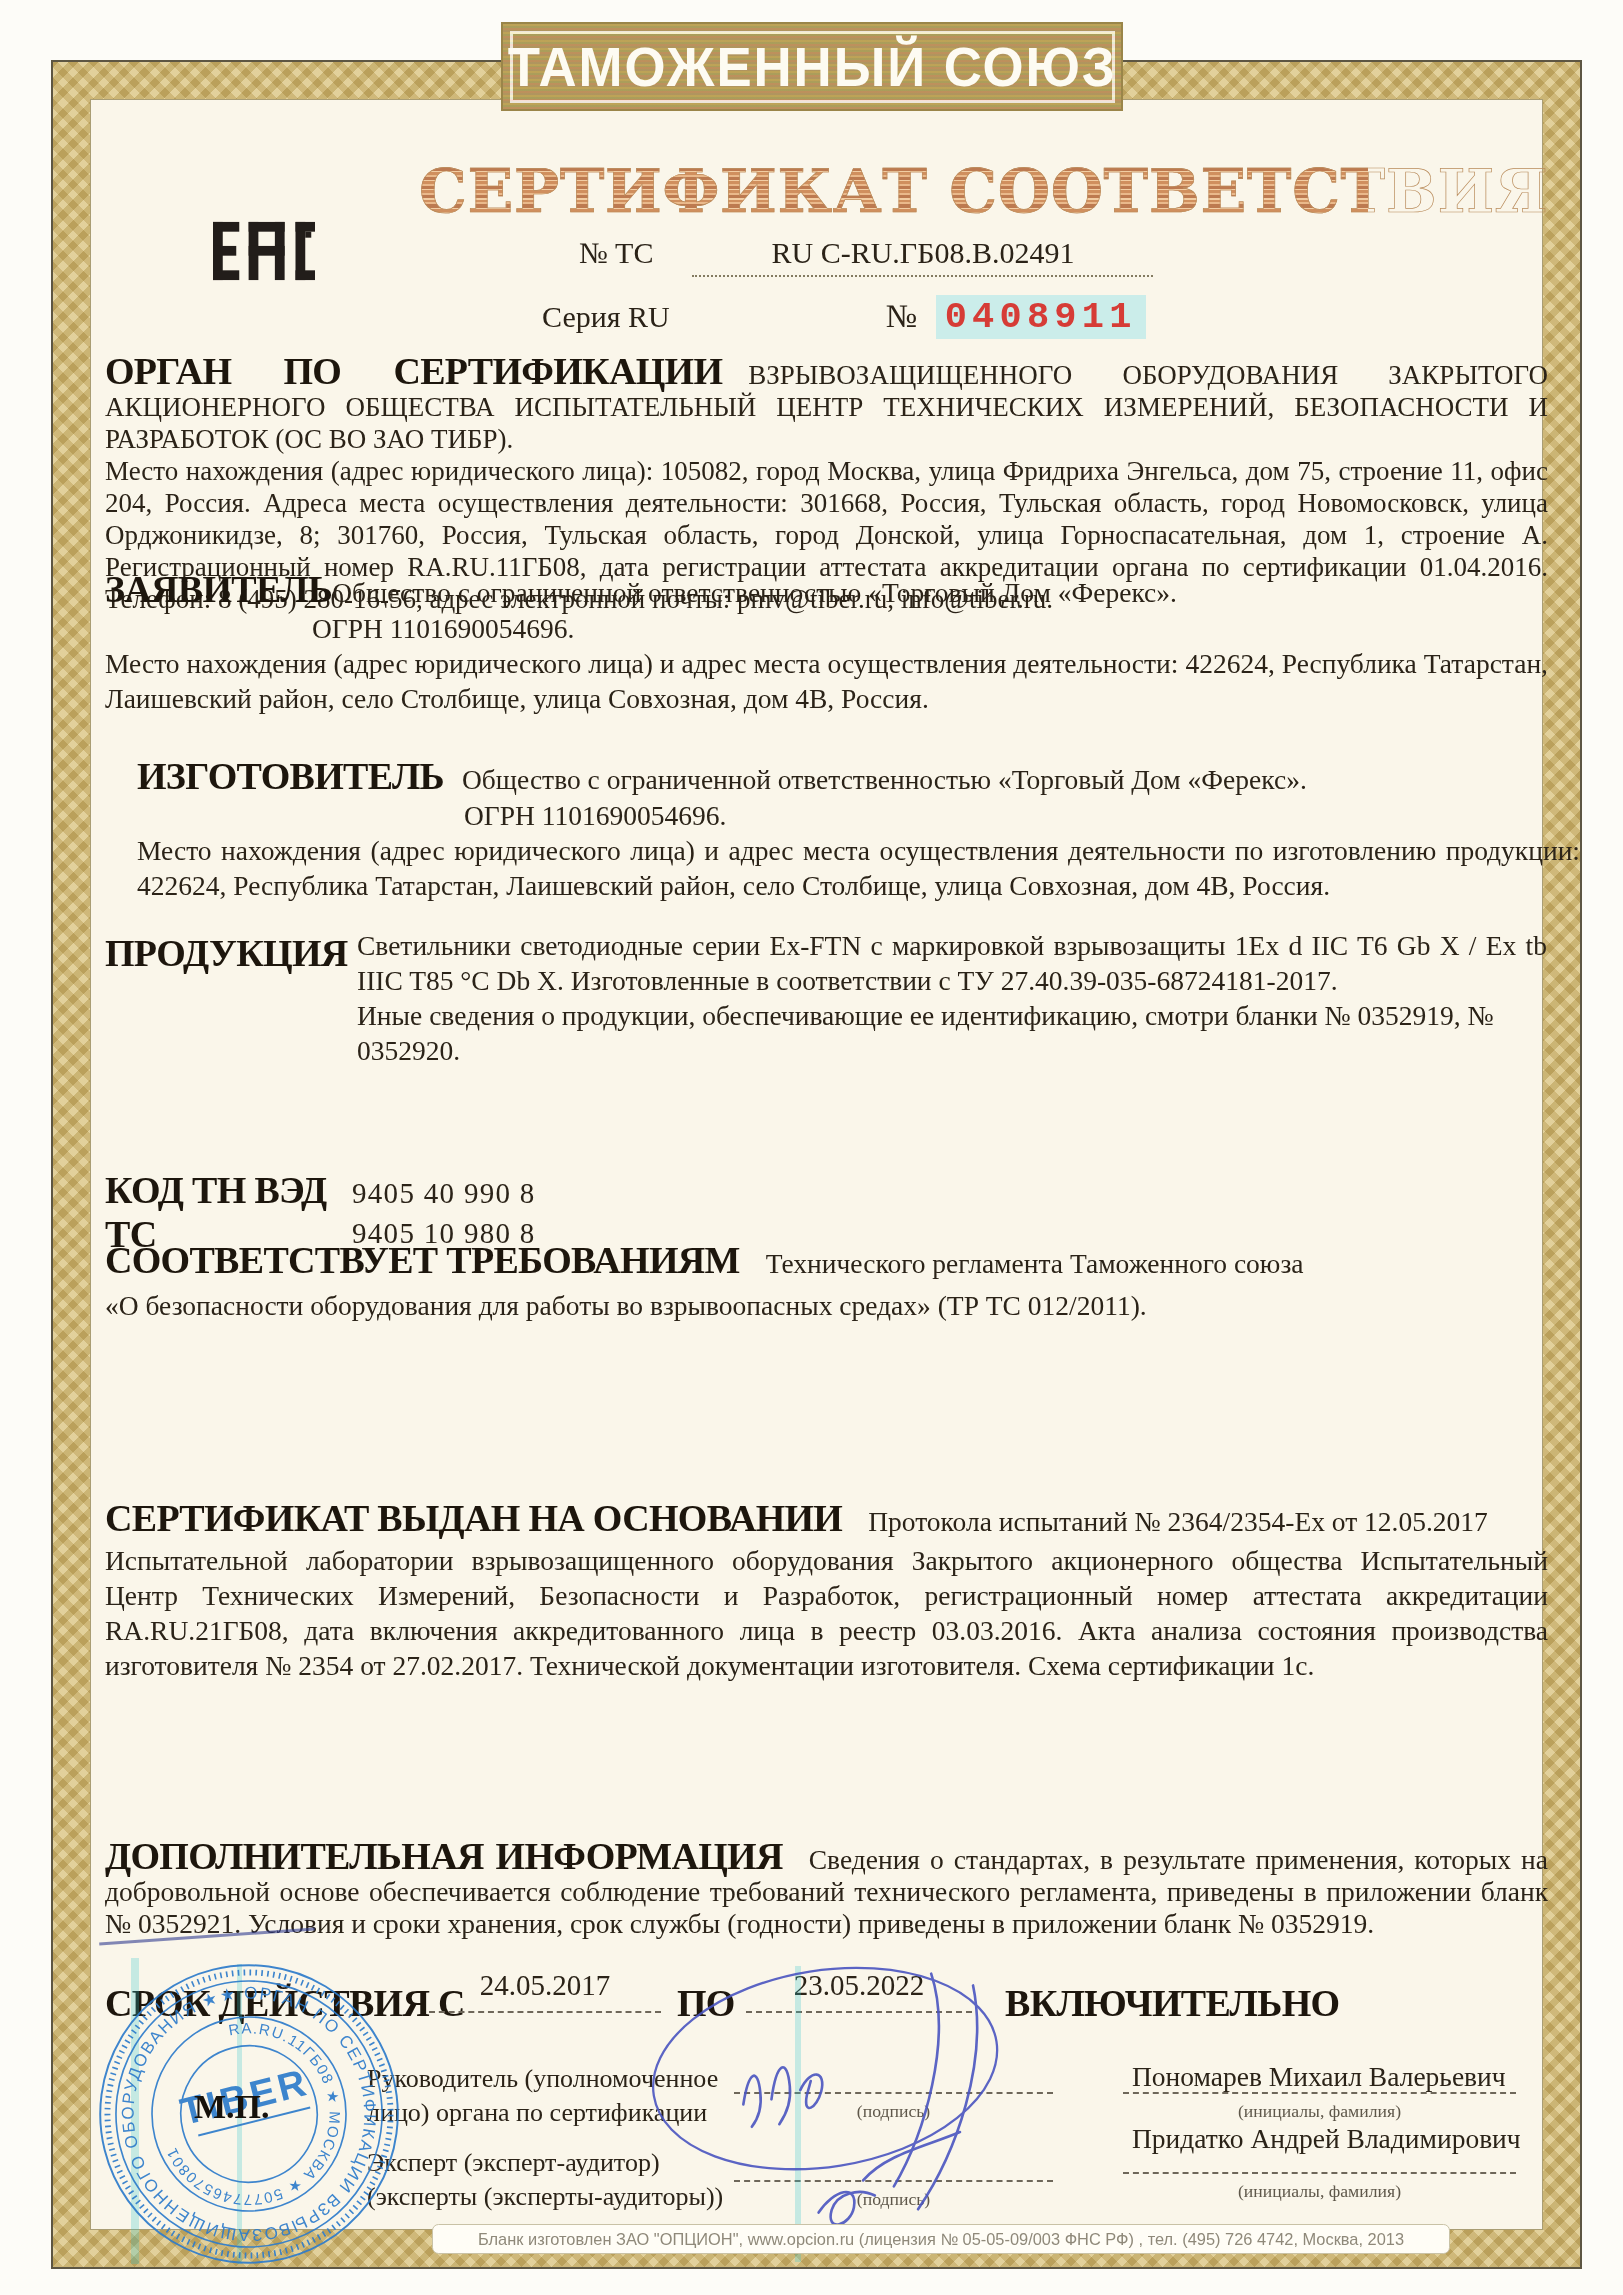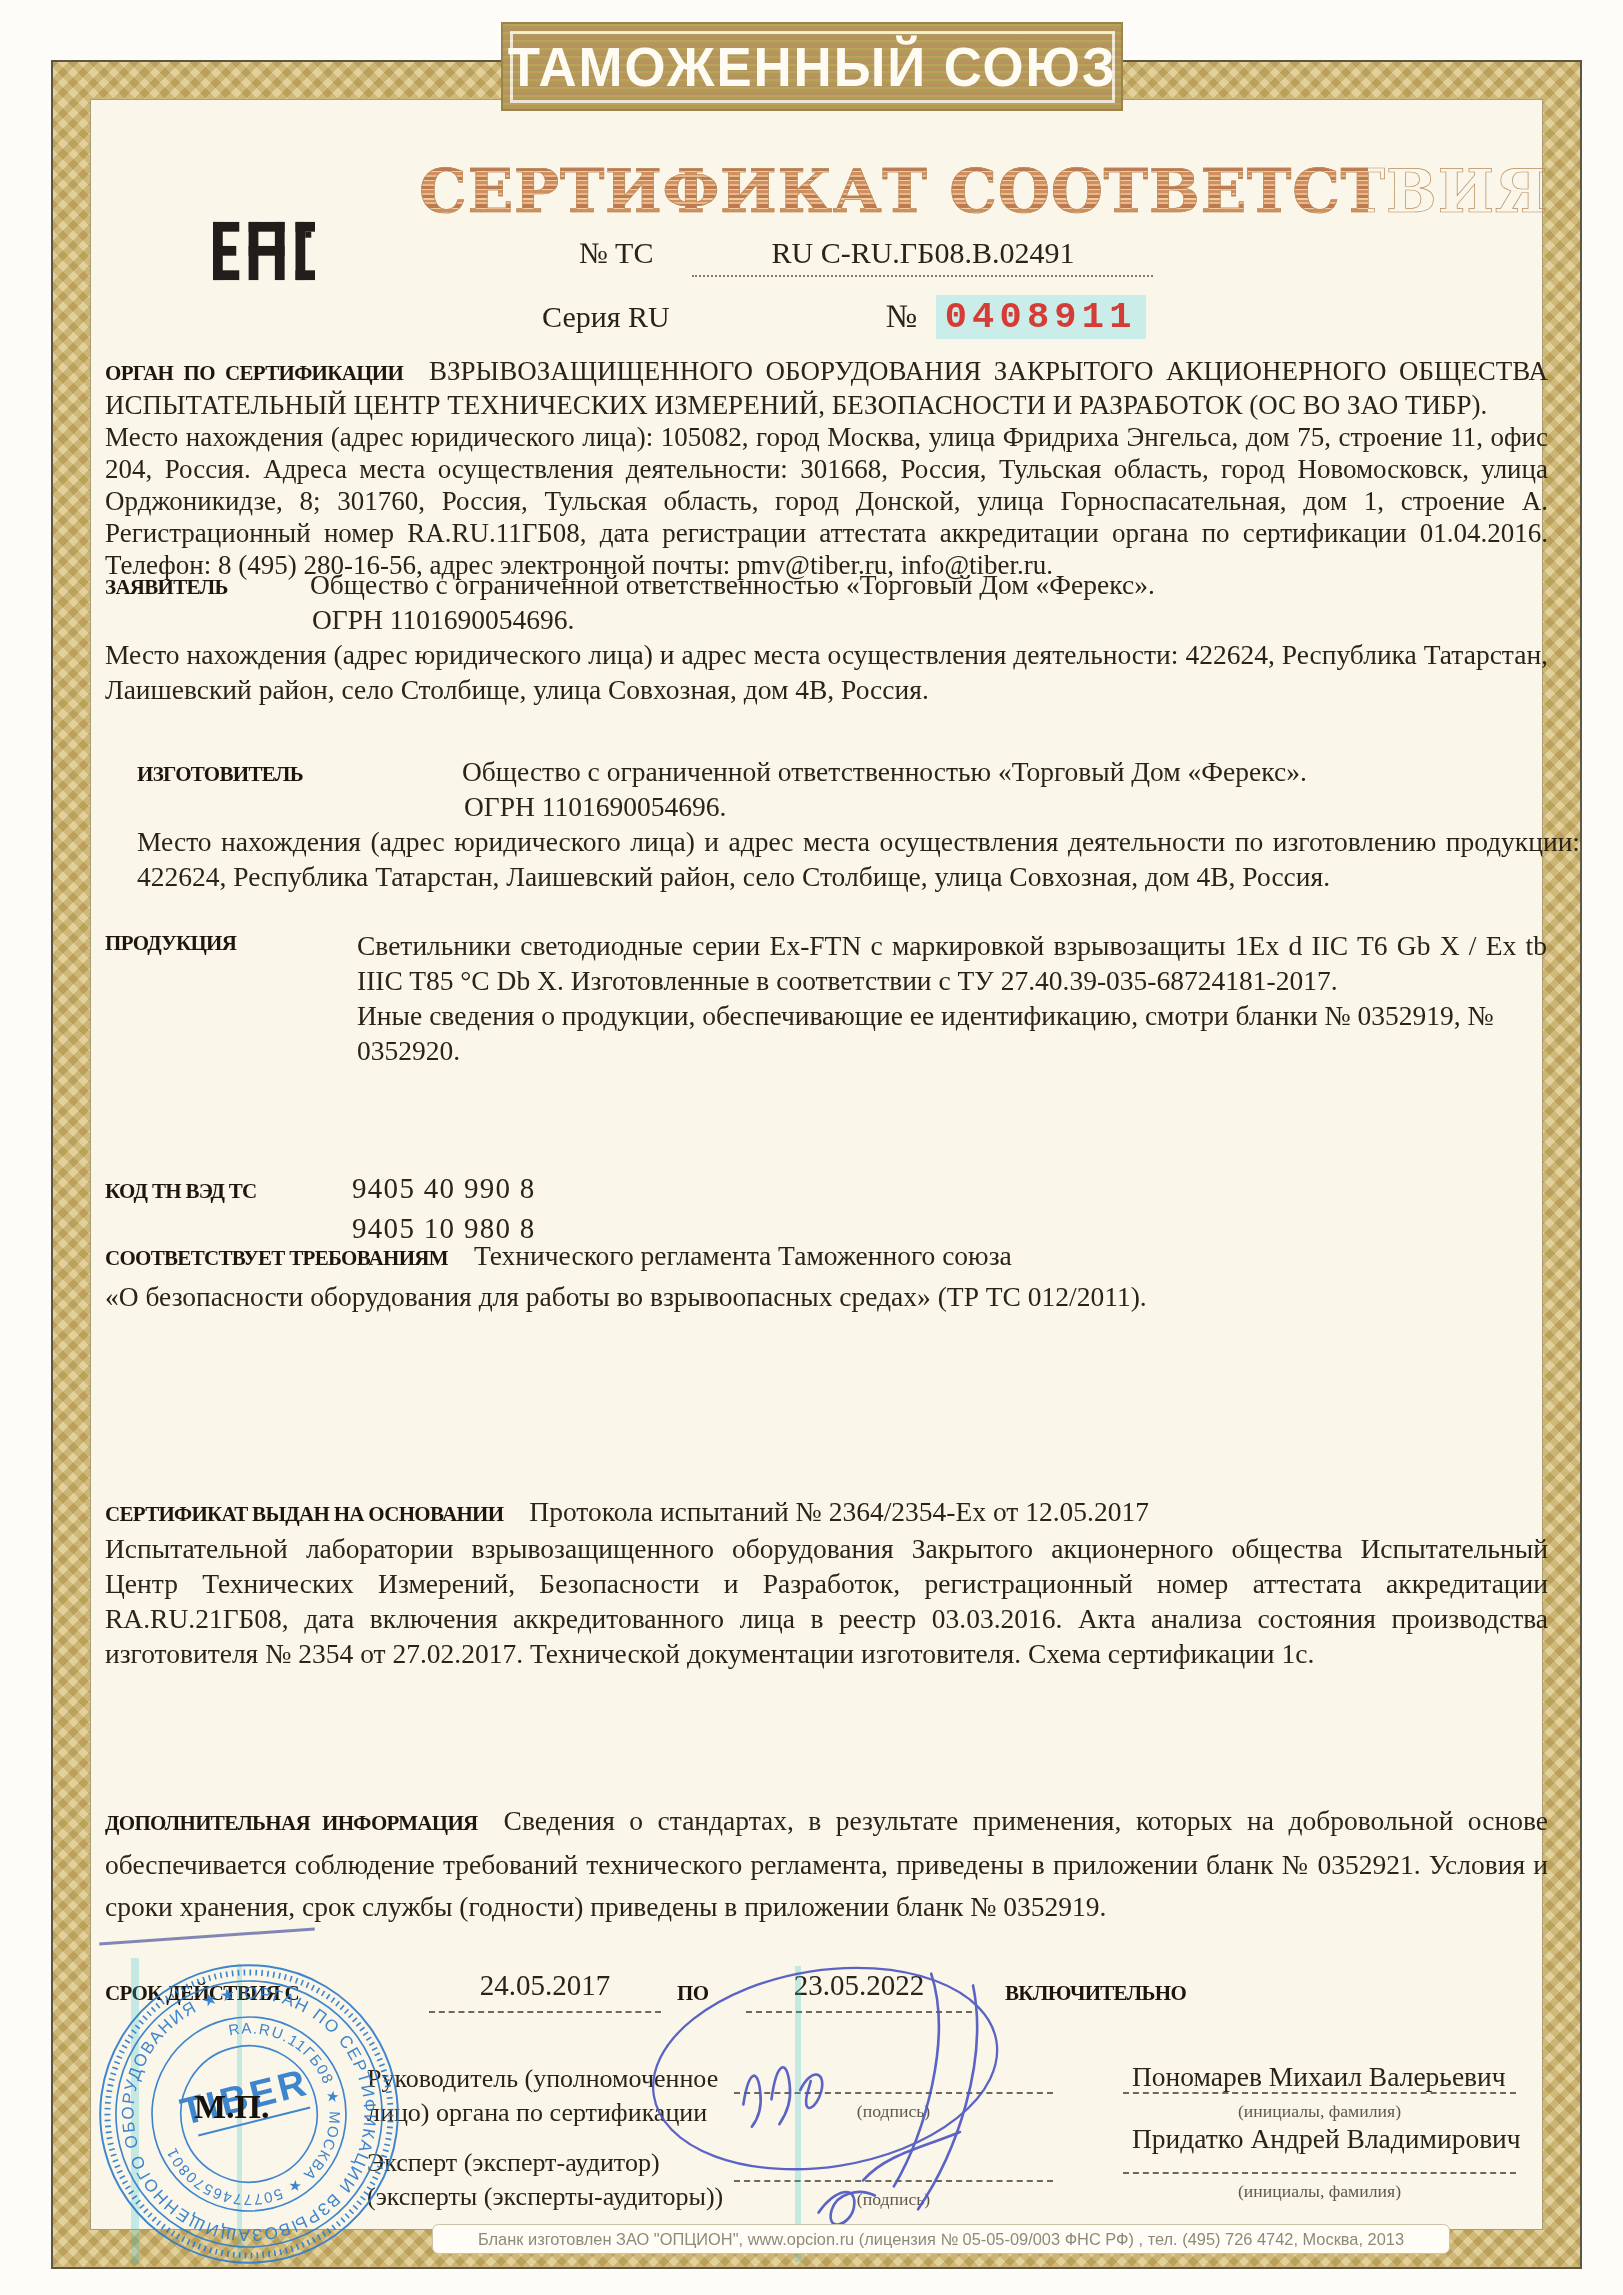--- a/index.html
+++ b/index.html
@@ -9,21 +9,21 @@
   .frame{position:absolute;left:51px;top:60px;right:41px;bottom:26px;z-index:1;
          border:2px solid #5d5643;
          background:
            repeating-linear-gradient(45deg,#ddcd9e 0 7.2px,#f1e8ca 7.2px 14.4px),
            repeating-linear-gradient(-45deg,#d7c793 0 7.2px,#efe5c4 7.2px 14.4px);
          background-blend-mode:multiply;}
   .frame::after{content:"";position:absolute;inset:37px;background:#faf6ea;border:1.3px solid #a99d74;}
   .abs{position:absolute;left:105px;width:1443px;z-index:2;}
   .j{text-align:justify;}
   p{margin:0;}
-  .lbl{font-weight:bold;font-size:21px;letter-spacing:-0.7px;color:#1d160d;}
+  .lbl{font-weight:bold;font-size:38px;letter-spacing:-0.7px;color:#1d160d;}
   .mr{margin-right:26px;}
   .body,.bodyline{font-size:27.5px;line-height:35px;}
   
   .banner{position:absolute;left:501px;top:22px;width:622px;height:89px;z-index:3;
           background:#b69a57;border:2px solid #9a8549;box-sizing:border-box;
           display:flex;align-items:center;justify-content:center;}
   .banner::before{content:"";position:absolute;inset:6.5px;border:3.3px solid #f6efda;}
   .banner::after{content:"";position:absolute;inset:0;
           background:repeating-linear-gradient(0deg,rgba(255,60,140,.10) 0 2px,rgba(40,200,130,.08) 2px 3.9px,rgba(250,240,90,.10) 3.9px 5.9px,rgba(90,70,210,.06) 5.9px 7.9px);}
   .banner-text{position:relative;z-index:1;font-family:"Liberation Sans",sans-serif;font-weight:bold;
@@ -60,21 +60,21 @@
   .prod .lbl{position:absolute;left:0;top:2.6px;}
   .prod-col{margin-left:252px;width:1190px;}
   .code{top:1168px;display:flex;align-items:baseline;}
   .code .lbl{flex:0 0 247px;}
   .code-col div{font-size:29px;line-height:40px;letter-spacing:1.3px;}
   .sootv{top:1238px;}
   .sootv .line2{margin-top:3.9px;font-size:27.5px;line-height:39px;}
   .osnov{top:1496px;}
   .osnov .head{font-size:27.5px;}
   .osnov .body{margin-top:2.6px;}
-  .dop{top:1800px;font-size:27.5px;line-height:42px;}
+  .dop{top:1840px;font-size:27.5px;line-height:32px;}
   
   .srok-label{position:absolute;left:105px;top:1981px;z-index:2;}
   .date-box{position:absolute;top:1969px;z-index:2;width:232px;text-align:center;
             font-size:29px;padding-bottom:9.2px;border-bottom:2px dashed #6e675a;}
   .d1{left:429px;} .d2{left:746px;width:226px;}
   .po{position:absolute;left:677px;top:1981px;z-index:2;}
   .incl{position:absolute;left:1005px;top:1981px;z-index:2;}
   
   .role{position:absolute;left:367px;z-index:2;font-size:26px;line-height:34px;}
   .r1{top:2062px;width:386px;}

